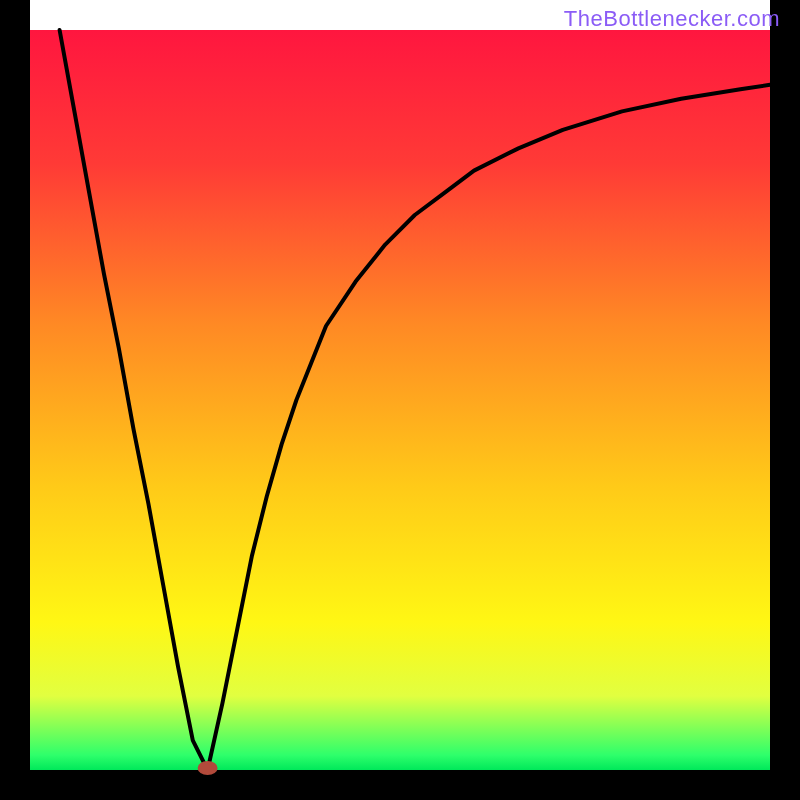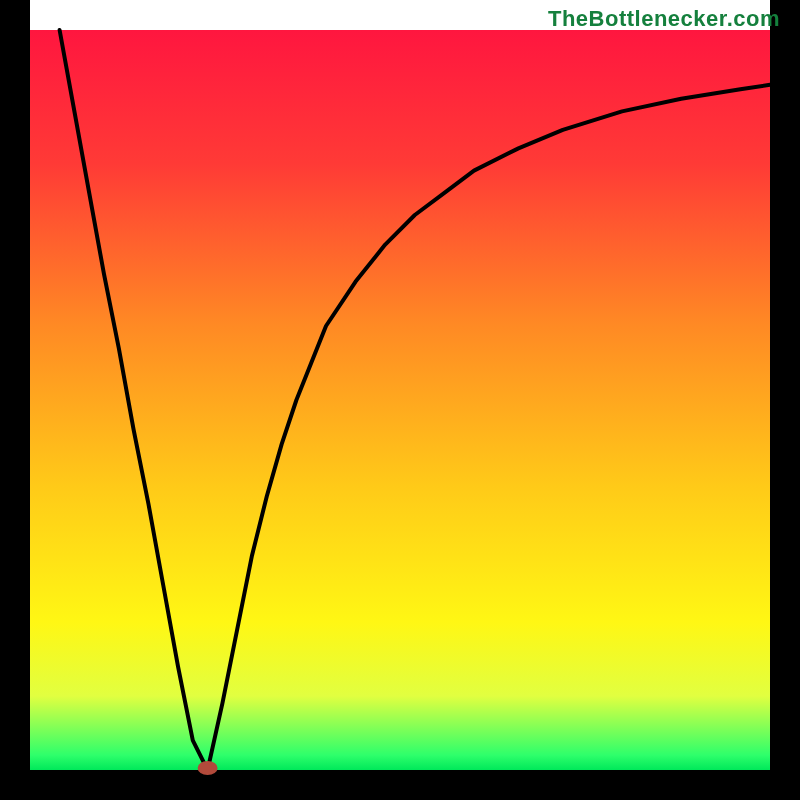--- a/index.html
+++ b/index.html
@@ -13,22 +13,22 @@
 .root{
   position:relative;
   width:800px;
   height:800px;
 }
 .watermark{
   position:absolute;
   top:6px;
   right:20px;
   font-size:22px;
-  font-weight:700;
-  color:#15803d;
+  font-weight:400;
+  color:#8b5cf6;
   letter-spacing:.5px;
 }
 .canvas{
   position:absolute;
   left:0;top:0;
   width:800px;height:800px;
 }
 </style>
 </head>
 <body>

